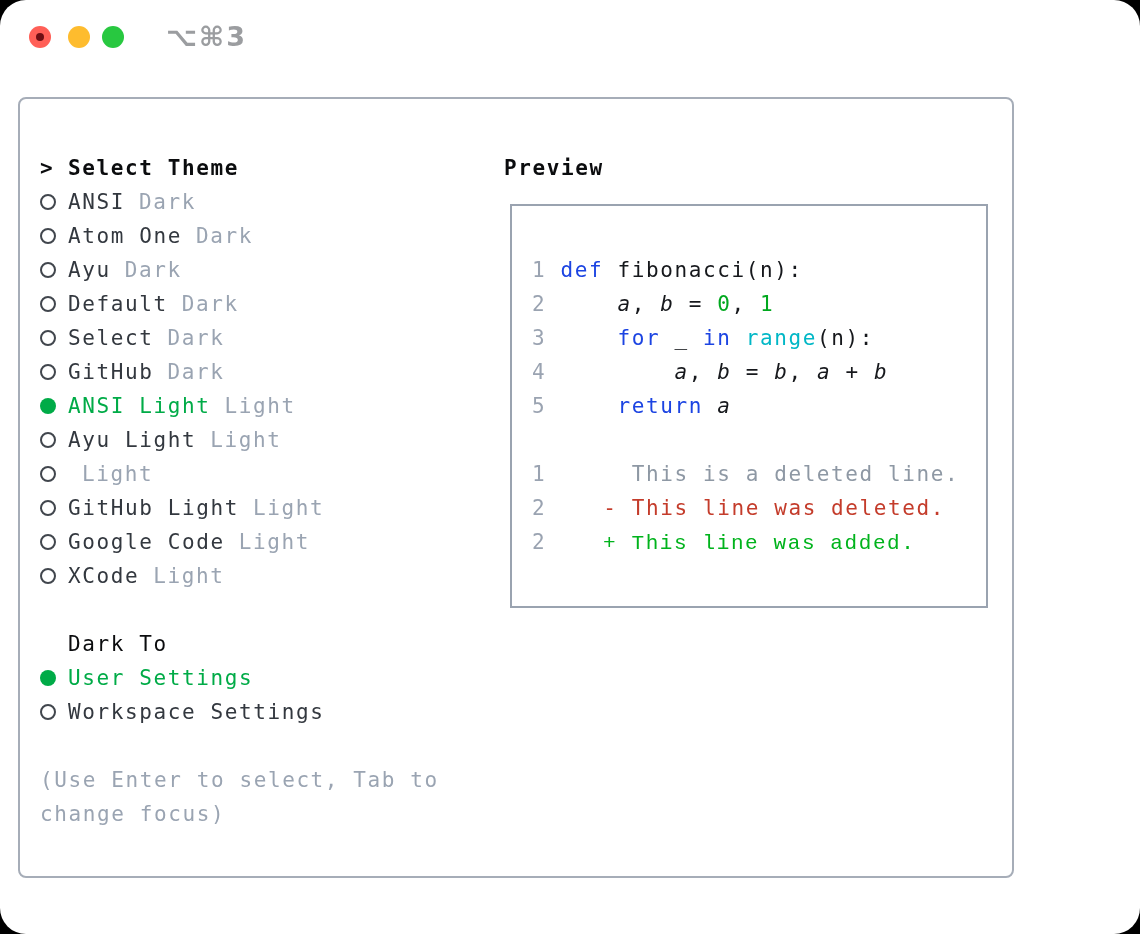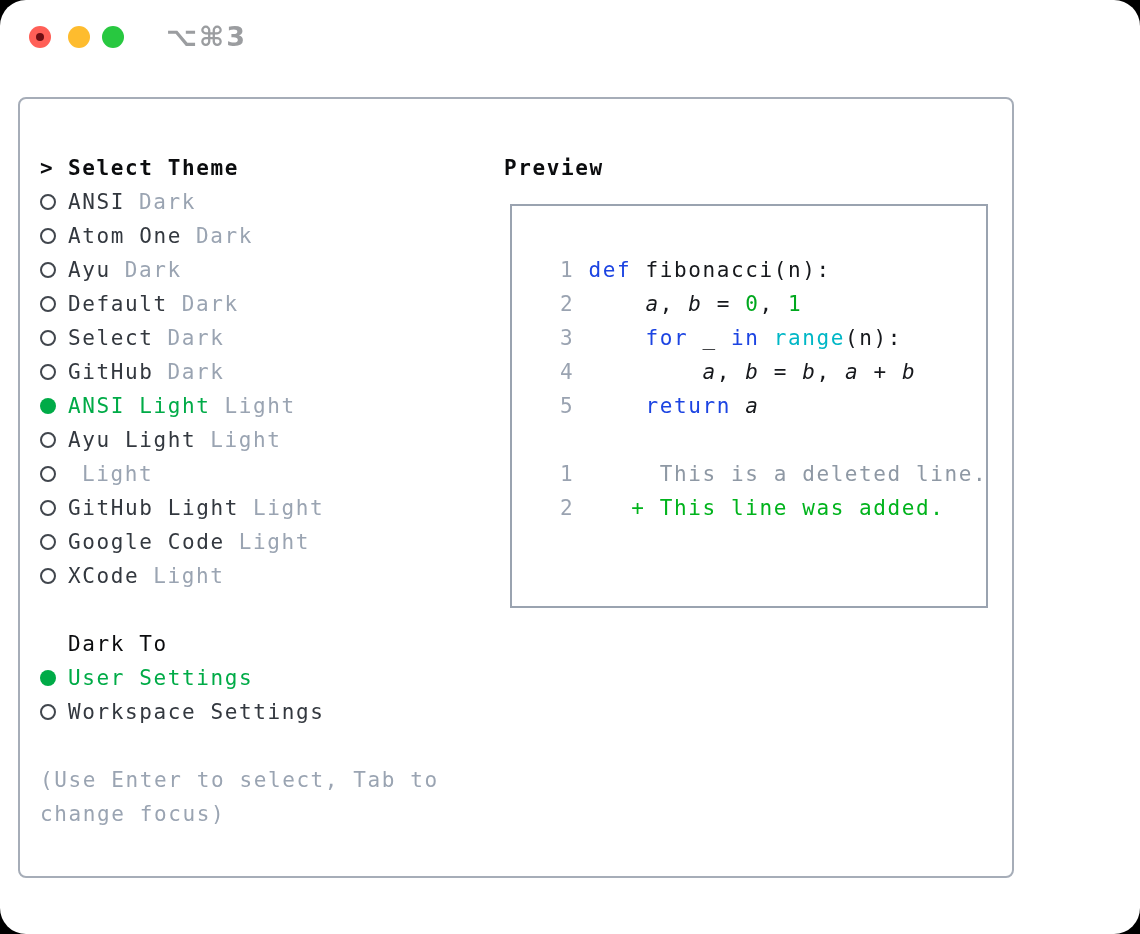--- a/index.html
+++ b/index.html
@@ -50,21 +50,21 @@
   .apply-title { color: var(--heading); }
   .hint { white-space: pre-wrap; color: var(--variant); width: 430px; }
   
   .preview-title { position: absolute; left: 484px; top: 52px; font-weight: bold; color: var(--heading); }
   .preview-box {
     position: absolute; left: 490px; top: 105px; width: 478px; height: 404px;
     box-sizing: border-box;
     border: 2px solid var(--preview-border);
     background: #fff;
   }
-  .code { padding: 47px 0 0 20px; margin-left: 28px; }
+  .code { padding: 47px 0 0 20px; }
   .code-line { height: 34px; white-space: pre; }
 </style>
 </head>
 <body>
 
 <div class="window">
 
   <div class="titlebar">
     <span class="tl tl-close">
         <span class="dot"></span>
@@ -112,18 +112,19 @@
     <div class="preview-title">Preview</div>
     <div class="preview-box">
       <div class="code" id="code">
           <div class="code-line"><span style="color: rgb(154, 163, 177);">1 </span><span style="color: rgb(28, 68, 226);">def</span><span style="color: rgb(22, 24, 28);"> fibonacci(n):</span></div>
           <div class="code-line"><span style="color: rgb(154, 163, 177);">2 </span><span style="color: rgb(22, 24, 28);">    </span><span style="color: rgb(22, 24, 28); font-style: italic;">a</span><span style="color: rgb(22, 24, 28);">, </span><span style="color: rgb(22, 24, 28); font-style: italic;">b</span><span style="color: rgb(22, 24, 28);"> = </span><span style="color: rgb(0, 168, 30);">0</span><span style="color: rgb(22, 24, 28);">, </span><span style="color: rgb(0, 168, 30);">1</span></div>
           <div class="code-line"><span style="color: rgb(154, 163, 177);">3 </span><span style="color: rgb(22, 24, 28);">    </span><span style="color: rgb(28, 68, 226);">for</span><span style="color: rgb(22, 24, 28);"> _ </span><span style="color: rgb(28, 68, 226);">in</span><span style="color: rgb(22, 24, 28);"> </span><span style="color: rgb(0, 183, 198);">range</span><span style="color: rgb(22, 24, 28);">(n):</span></div>
           <div class="code-line"><span style="color: rgb(154, 163, 177);">4 </span><span style="color: rgb(22, 24, 28);">        </span><span style="color: rgb(22, 24, 28); font-style: italic;">a</span><span style="color: rgb(22, 24, 28);">, </span><span style="color: rgb(22, 24, 28); font-style: italic;">b</span><span style="color: rgb(22, 24, 28);"> = </span><span style="color: rgb(22, 24, 28); font-style: italic;">b</span><span style="color: rgb(22, 24, 28);">, </span><span style="color: rgb(22, 24, 28); font-style: italic;">a</span><span style="color: rgb(22, 24, 28);"> + </span><span style="color: rgb(22, 24, 28); font-style: italic;">b</span></div>
           <div class="code-line"><span style="color: rgb(154, 163, 177);">5 </span><span style="color: rgb(22, 24, 28);">    </span><span style="color: rgb(28, 68, 226);">return</span><span style="color: rgb(22, 24, 28);"> </span><span style="color: rgb(22, 24, 28); font-style: italic;">a</span></div>
           <div class="code-line"></div>
           <div class="code-line"><span style="color: rgb(154, 163, 177);">1</span><span style="color: rgb(142, 152, 164);">      This is a deleted line.</span></div>
-          <div class="code-line"><span style="color: rgb(154, 163, 177);">2</span><span style="color: rgb(0, 179, 28);">    + This line was added.</span></div>
+          <div class="code-line"><span style="color: rgb(154, 163, 177);">2</span><span style="color: rgb(196, 60, 43);">    - This line was deleted.</span></div>
+          <div class="code-line"><span style="color: rgb(154, 163, 177);">2</span><span style="color: rgb(0, 179, 28); font-family: Liberation Mono, monospace;">    + This line was added.</span></div>
         </div>
     </div>
 
   </div>
 </div>
 
 </body></html>

